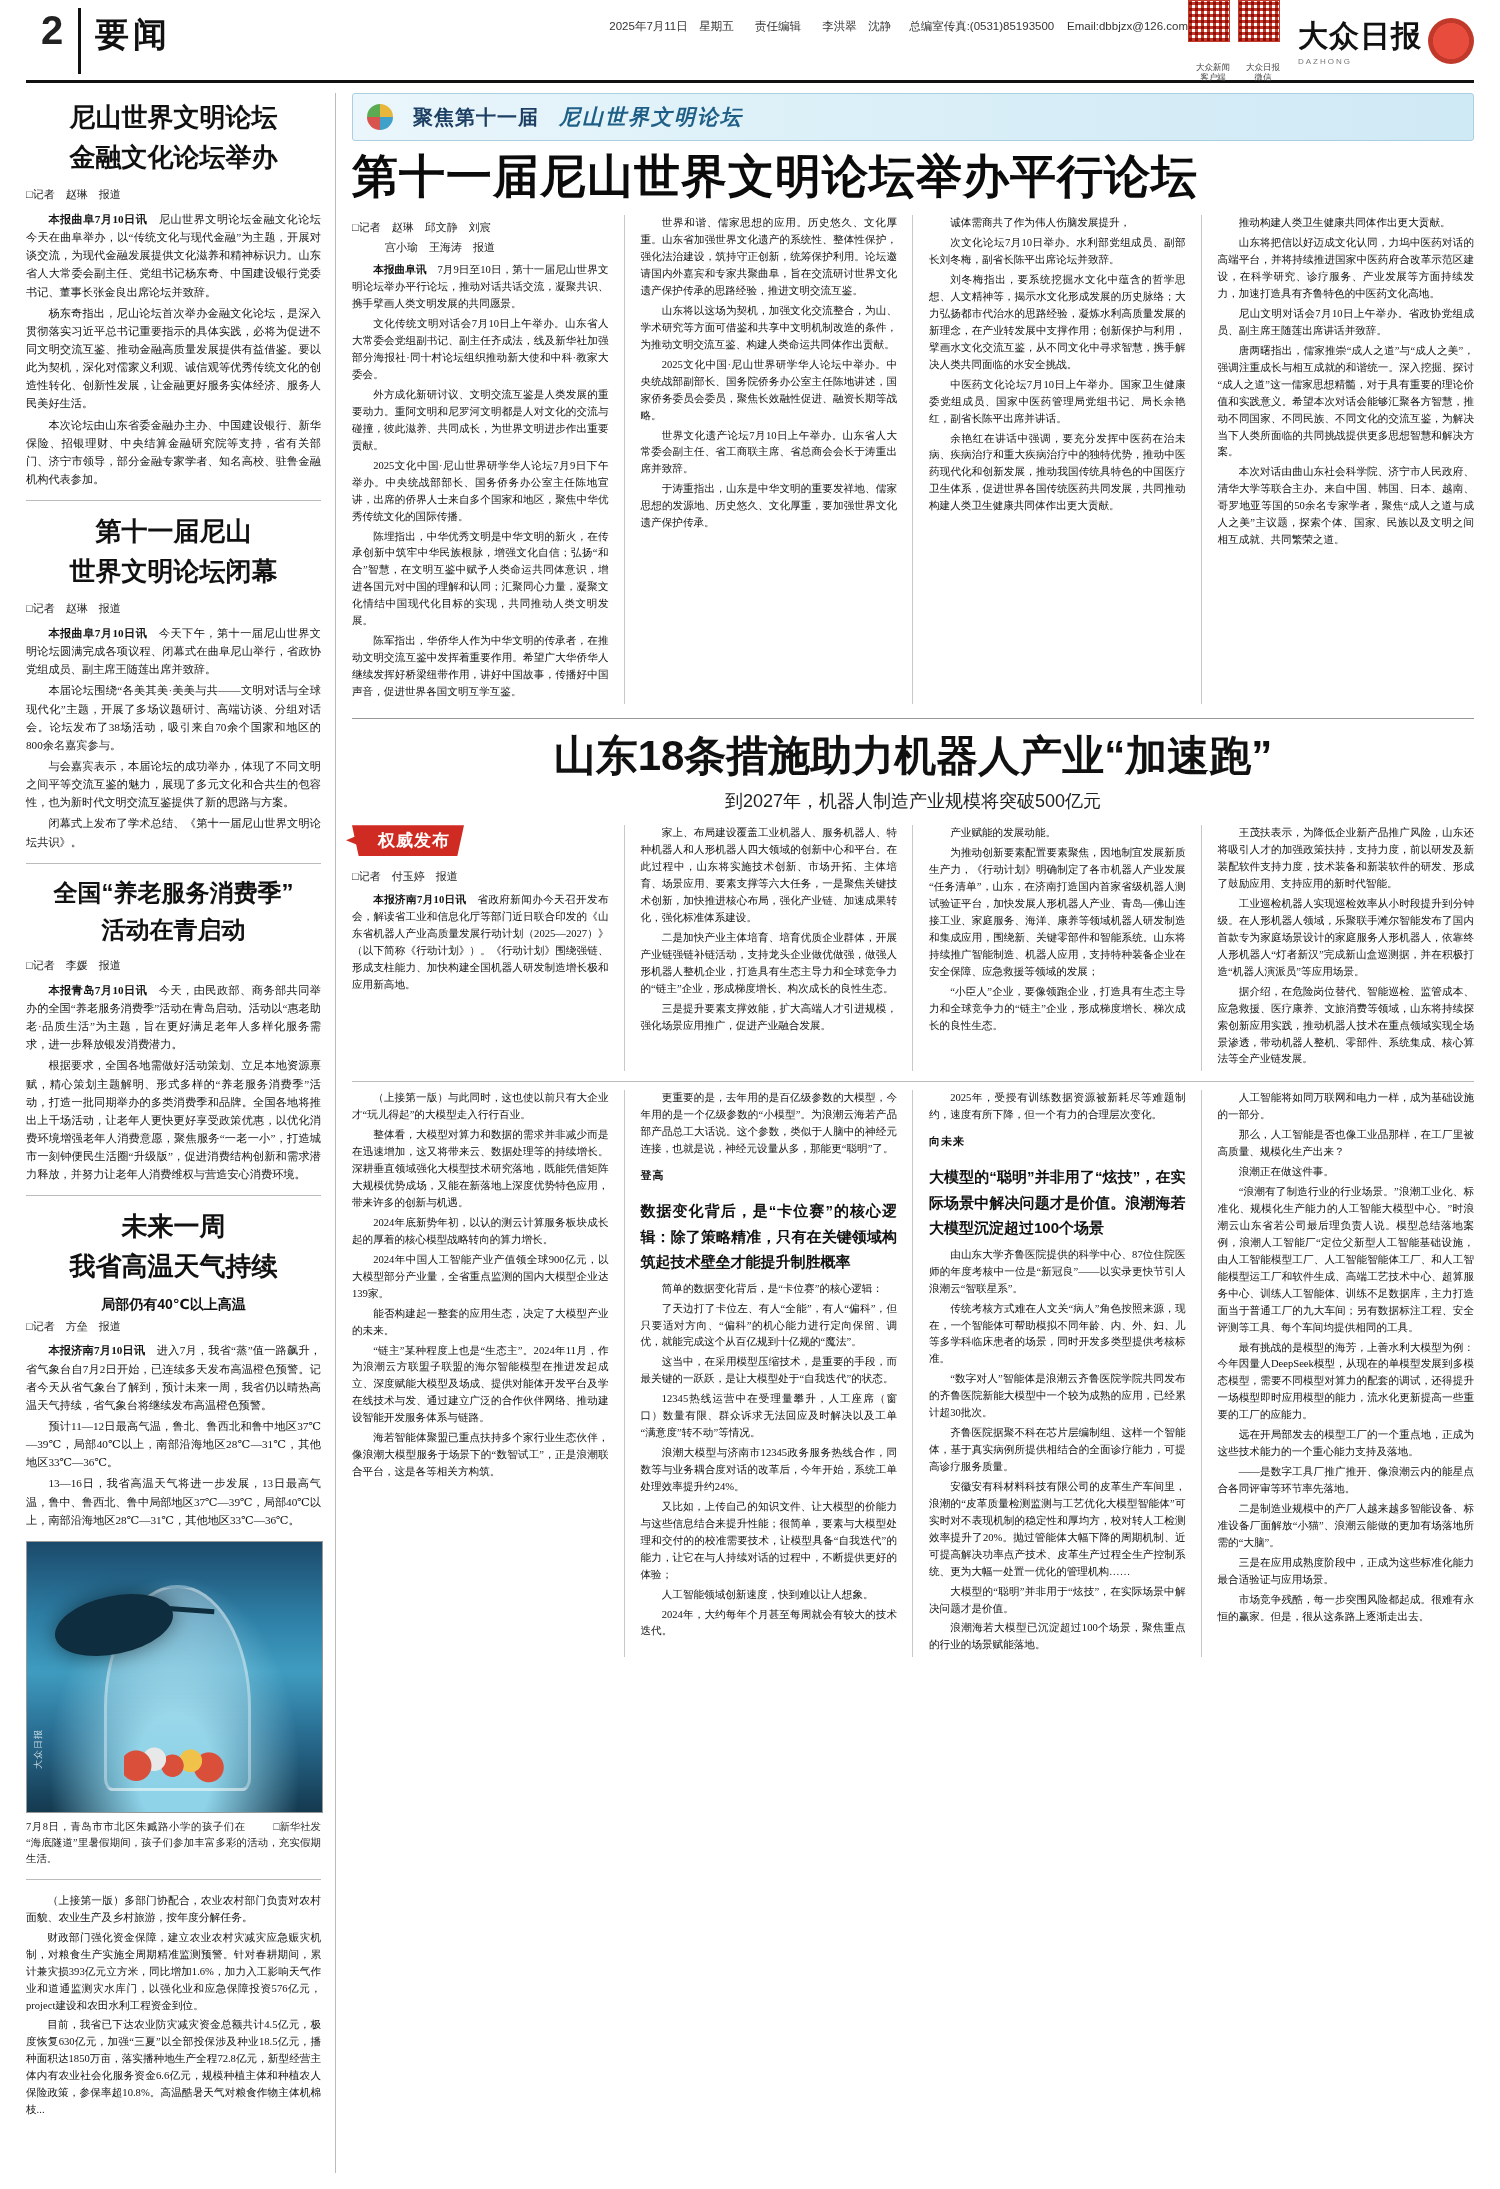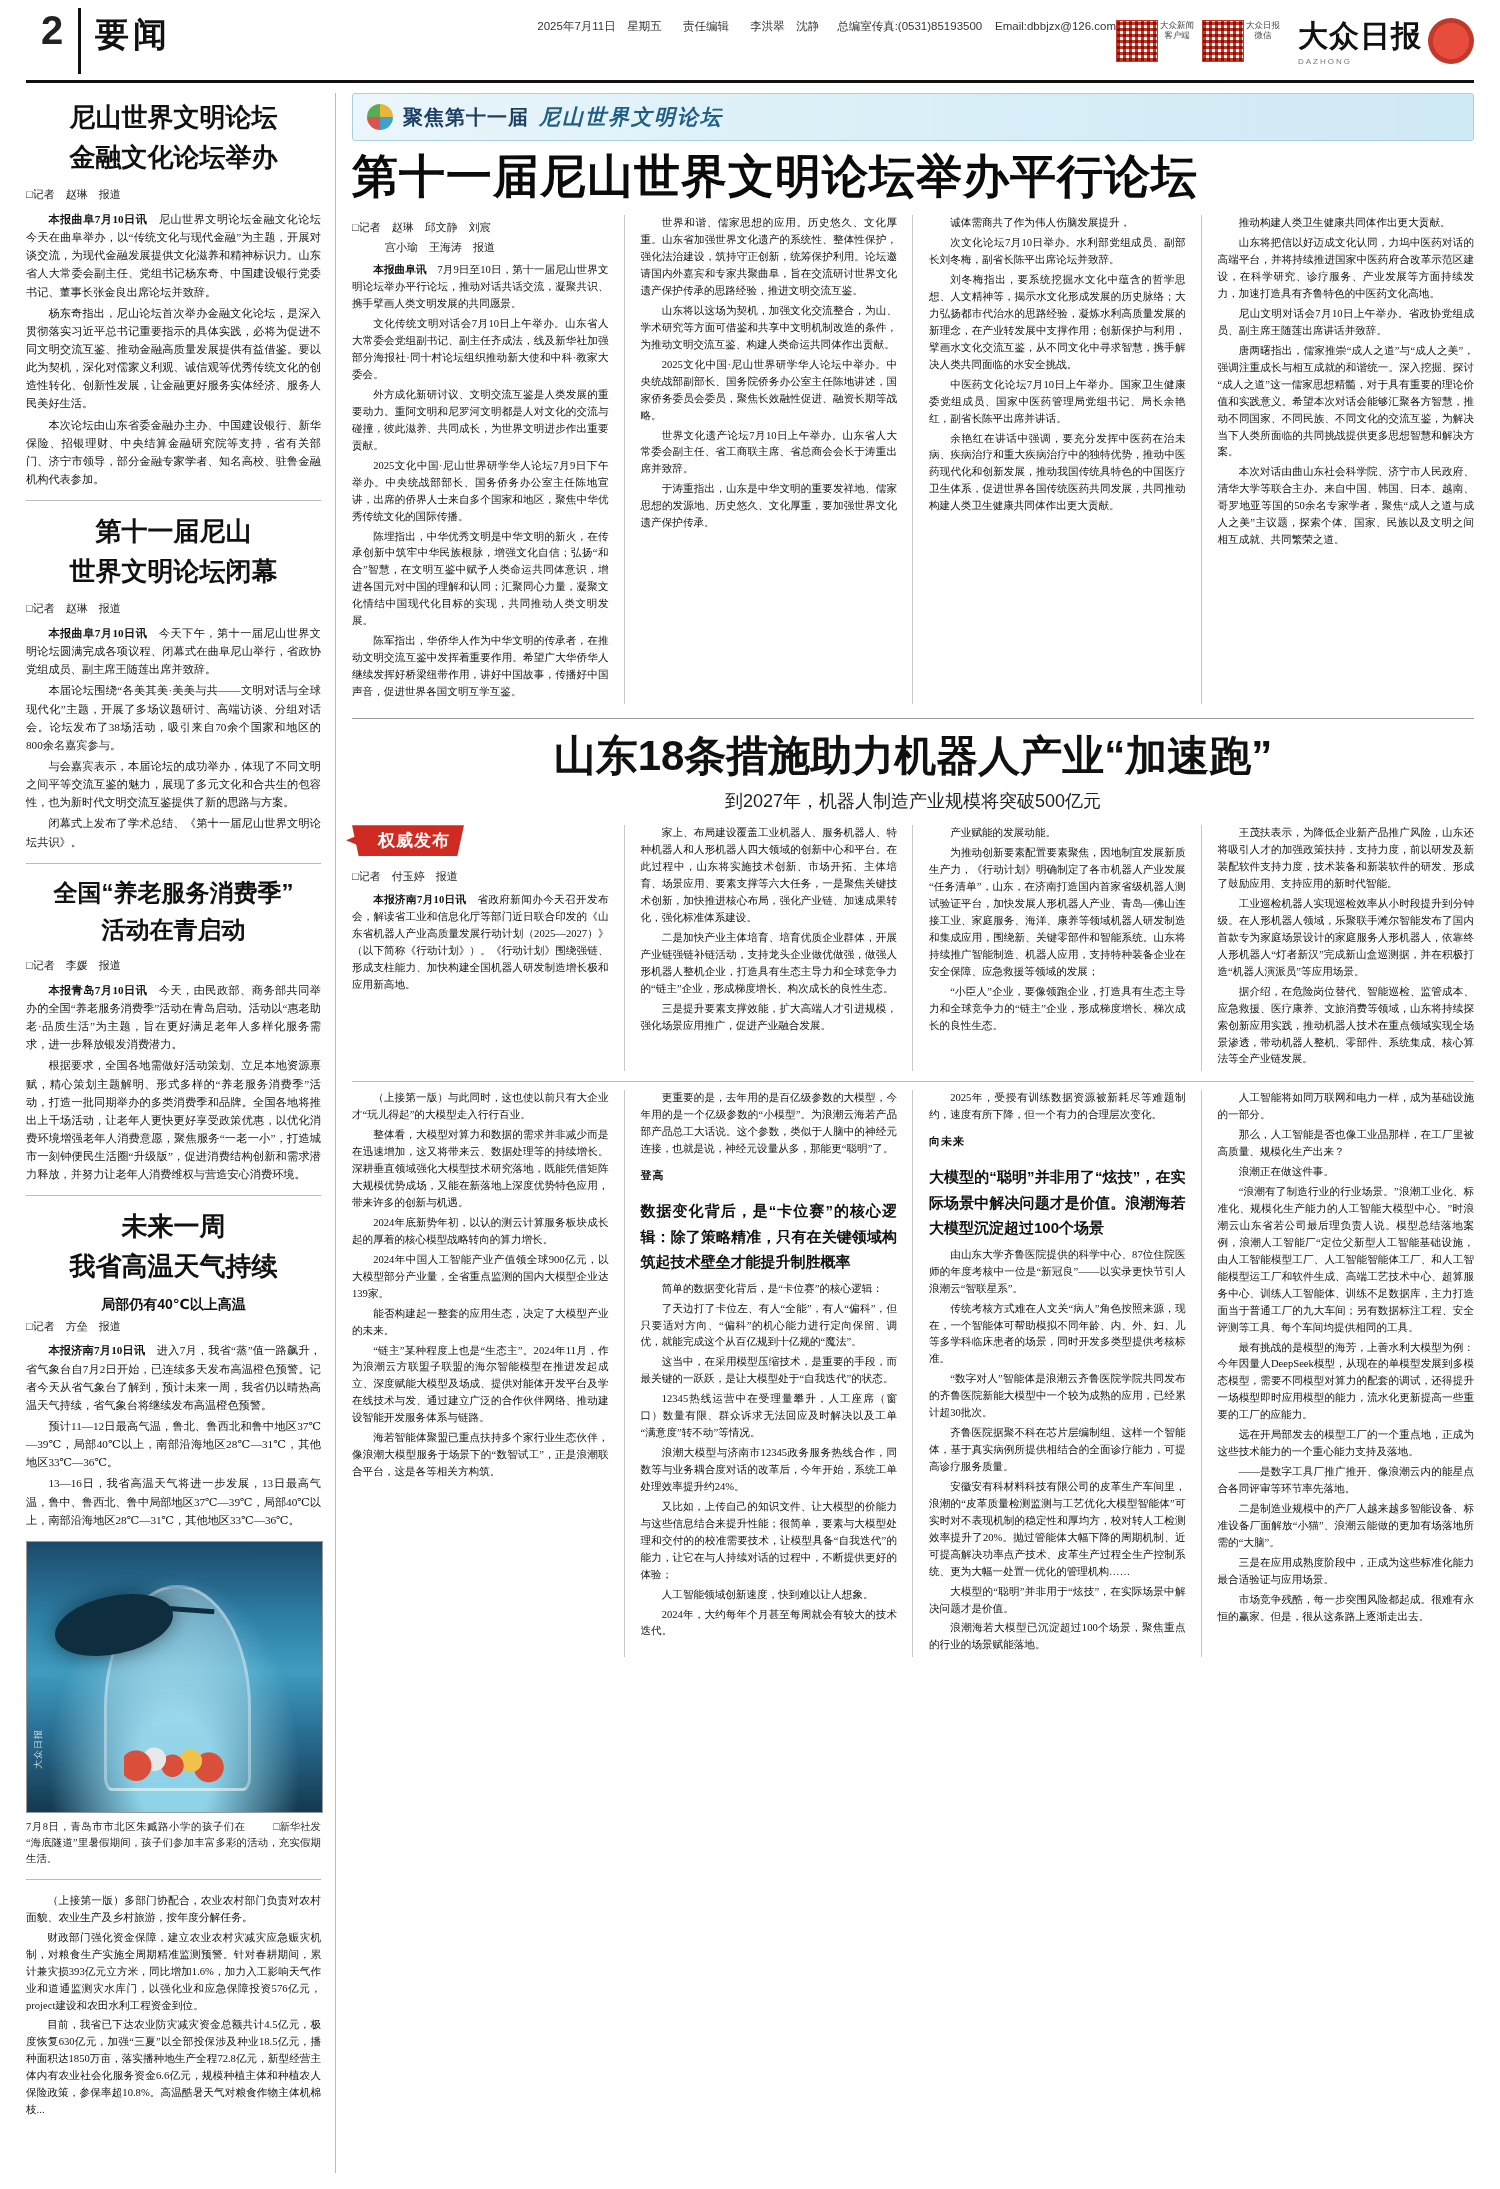--- a/index.html
+++ b/index.html
@@ -47,21 +47,21 @@
   .qr{
     width:40px;height:40px;
     background:
       repeating-linear-gradient(90deg,#c0392b 0 3px,#fff 3px 6px),
       repeating-linear-gradient(0deg,#c0392b 0 3px,#fff 3px 6px);
     background-blend-mode:multiply;
     border:1px solid #c0392b;
   }
   .qr-lbl{font-size:8.5px;color:#444;text-align:center;width:34px;line-height:1.2;
     font-family:"Liberation Sans","DejaVu Sans",sans-serif;}
-  .qr-wrap{display:flex;align-items:flex-start;gap:2px;}
+  .qr-wrap{display:flex;align-items:flex-end;gap:20px;flex-direction:column;}
   .logo{
     display:flex;align-items:center;gap:6px;margin-left:10px;
   }
   .logo-txt{
     font-size:30px;font-weight:bold;letter-spacing:1px;
     font-family:"Liberation Sans","DejaVu Sans",sans-serif;color:#111;
   }
   .logo-mark{
     width:46px;height:46px;border-radius:50%;
     background:radial-gradient(circle at 50% 50%,#e74c3c 0 55%,#c0392b 56% 100%);
@@ -132,21 +132,21 @@
     transform:rotate(-90deg);transform-origin:left bottom;letter-spacing:1px;
   }
   .cap{
     font-size:10.4px;line-height:1.55;margin-top:6px;color:#222;text-align:justify;
   }
   .cap .credit{float:right;color:#333;padding-left:28px;}
   
   .forum-banner{
     height:46px;border:1px solid #a9cfe0;border-radius:3px;
     background:linear-gradient(90deg,#eaf6fb 0%,#dcf0f8 40%,#cfe9f5 100%);
-    display:flex;align-items:center;gap:10px;padding:0 14px;
+    display:flex;align-items:center;gap:20px;padding:0 14px;
     margin:0 0 8px;
   }
   .forum-banner .flower{
     width:26px;height:26px;border-radius:50%;
     background:conic-gradient(#e8b63b 0 25%,#3fa0c9 25% 50%,#d9534f 50% 75%,#5aab52 75% 100%);
   }
   .forum-banner .b1{font-size:20px;font-weight:bold;color:#1c3f63;
     font-family:"Liberation Sans","DejaVu Sans",sans-serif;letter-spacing:1px;}
   .forum-banner .b2{font-size:21px;font-weight:bold;color:#1f5f86;font-style:italic;letter-spacing:2px;}
   .headline-1{

